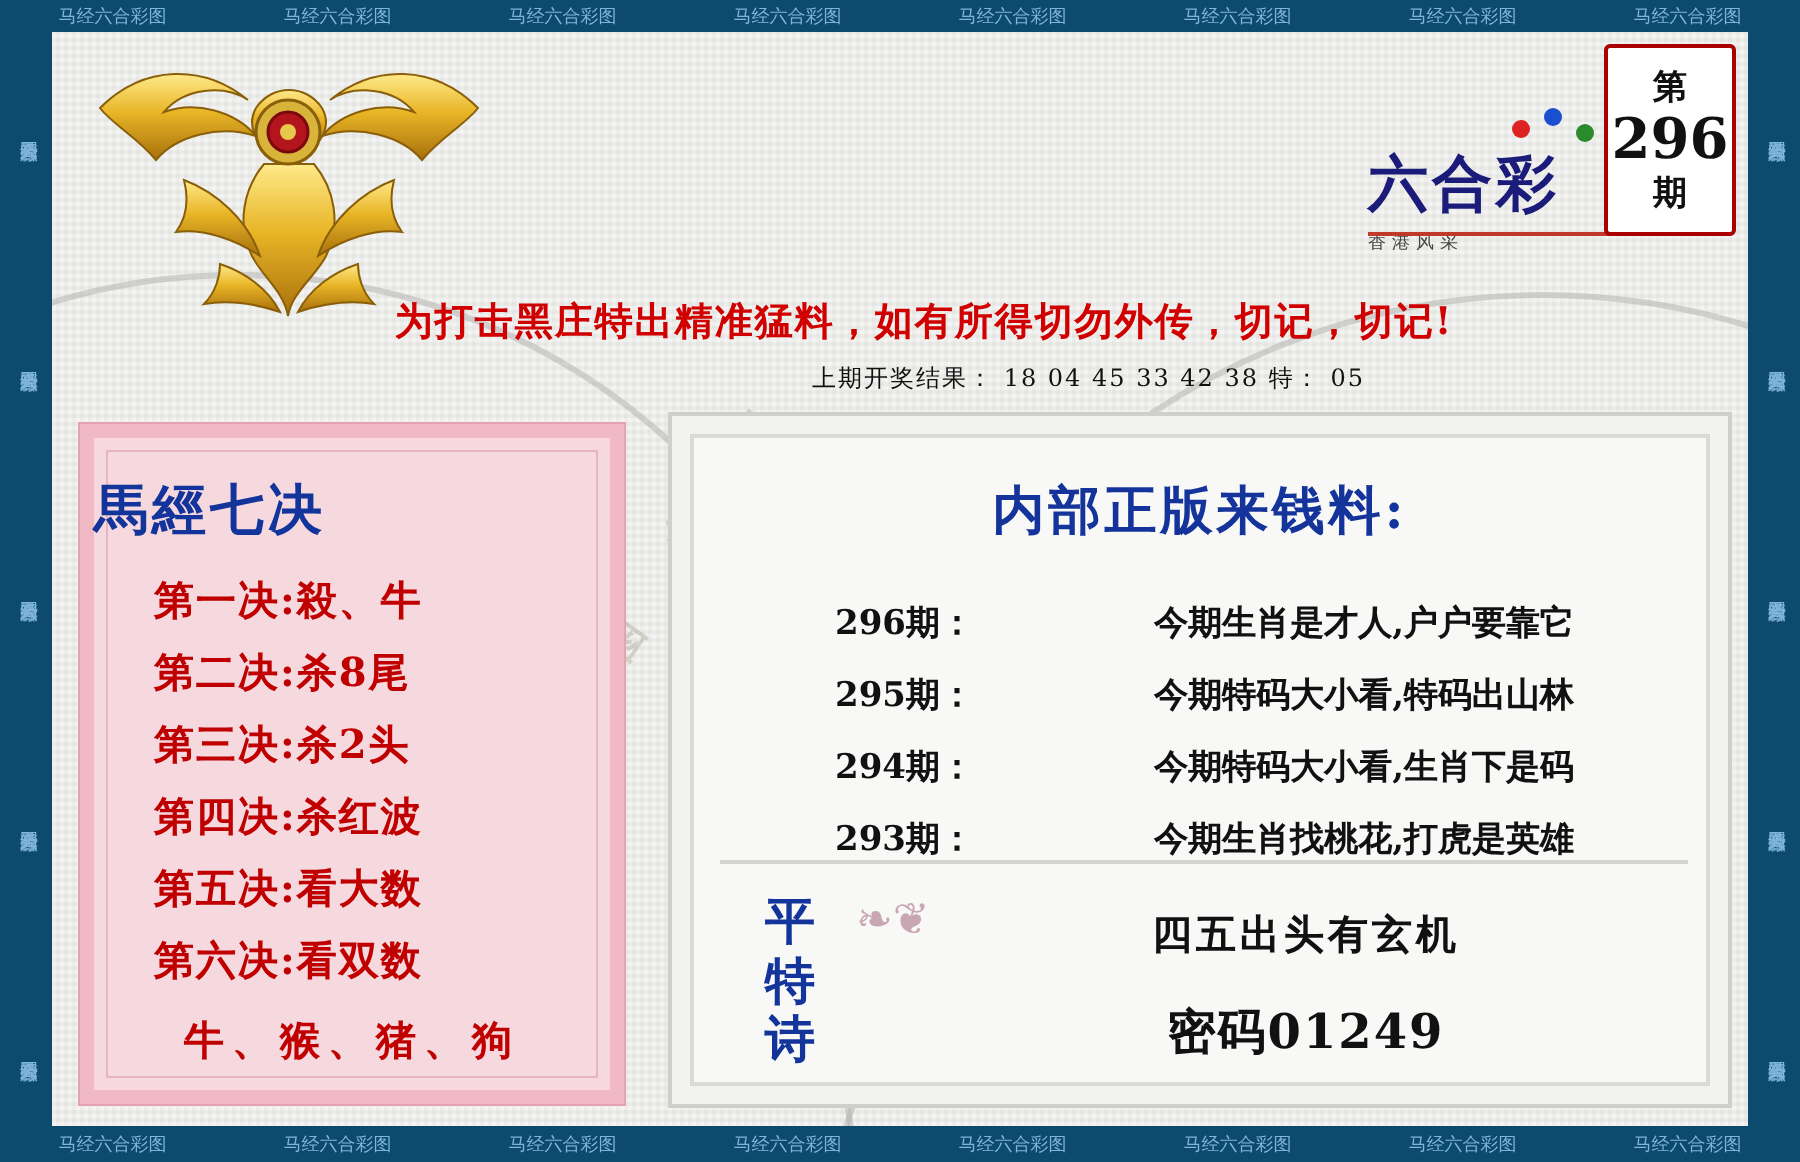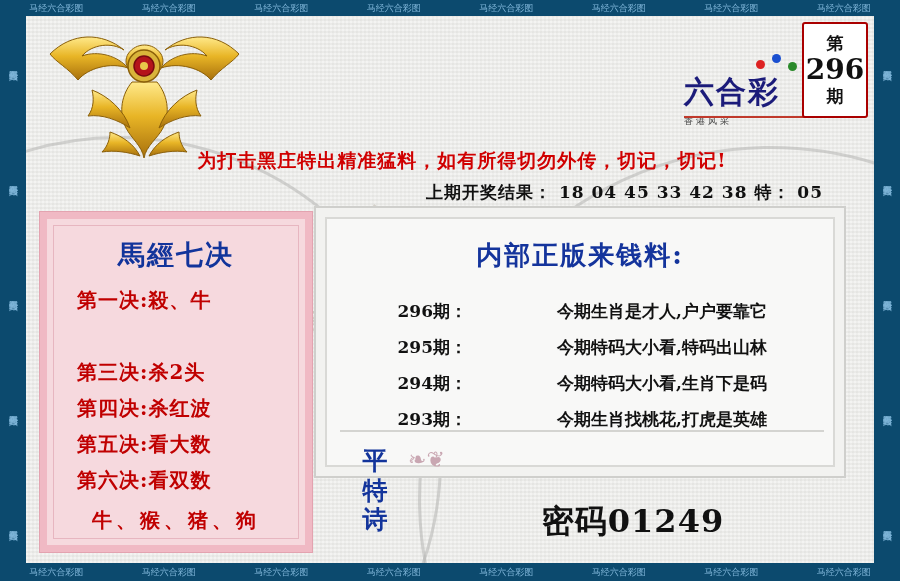--- a/index.html
+++ b/index.html
@@ -179,27 +179,27 @@
     font-weight: bold;
     font-size: 19px;
     color: #d00000;
     text-align: center;
     letter-spacing: 1px;
   }
 
   
   #last-result {
     position: absolute;
-    left: 400px;
+    left: 380px;
     top: 165px;
     width: 440px;
     font-family: "DejaVu Serif", serif;
-    font-size: 17px;
+    font-size: 12px;
     color: #111;
-    font-weight: bold;
+    font-weight: normal;
     letter-spacing: 1px;
   }
 
   
   #left-panel {
     position: absolute;
     left: 14px;
     top: 196px;
     width: 272px;
     height: 340px;
@@ -210,21 +210,21 @@
   }
   #left-panel .inner-frame {
     position: absolute;
     left: 6px; top: 6px; right: 6px; bottom: 6px;
     border: 1px solid #e7b6c0;
   }
   #left-title {
     position: absolute;
     left: 0; top: 18px;
     width: 100%;
-    text-align: center;
+    text-align: left;
     font-family: Liberation Mono, monospace;
     font-weight: bold;
     font-size: 27px;
     color: #12349b;
     letter-spacing: 2px;
   }
   .qj-row {
     position: absolute;
     left: 30px;
     font-family: "DejaVu Serif", serif;
@@ -242,24 +242,24 @@
     font-family: "DejaVu Serif", serif;
     font-weight: bold;
     font-size: 20px;
     color: #c00000;
     letter-spacing: 4px;
   }
 
   
   #right-panel {
     position: absolute;
-    left: 288px;
+    left: 308px;
     top: 190px;
     width: 532px;
-    height: 272px;
+    height: 348px;
     background: #f2f2f0;
     border: 2px solid #cfcfcc;
     box-sizing: border-box;
     padding-left: 32px;
   }
   #right-panel .rp-frame {
     position: absolute;
     left: 9px; top: 9px; right: 9px; bottom: 9px;
     border: 2px solid #d9d9d6;
     background: rgba(255,255,255,0.45);
@@ -324,21 +324,21 @@
     letter-spacing: 2px;
   }
   #code-line {
     position: absolute;
     left: 122px;
     top: 292px;
     width: 390px;
     text-align: center;
     font-family: "DejaVu Serif", serif;
     font-weight: bold;
-    font-size: 32px;
+    font-size: 24px;
     color: #111;
     letter-spacing: 1px;
   }
   .flourish {
     position: absolute;
     left: 92px;
     top: 240px;
     width: 30px;
     height: 90px;
     color: #c9a7b2;
@@ -472,20 +472,21 @@
     </div>
 
     <div class="wm-diag w1">六合彩图</div>
     <div class="wm-diag w2">澳门马经-六合彩图</div>
 
     <div id="left-panel">
       <div class="inner-frame"></div>
       <div id="left-title">馬經七决</div>
 
       <div class="qj-row" style="top:68px;">第一决:殺、牛</div>
+      <div class="qj-row" style="top:104px;">第二决:杀8尾</div>
       <div class="qj-row" style="top:140px;">第三决:杀2头</div>
       <div class="qj-row" style="top:176px;">第四决:杀红波</div>
       <div class="qj-row" style="top:212px;">第五决:看大数</div>
       <div class="qj-row" style="top:248px;">第六决:看双数</div>
       <div id="qj-last" style="top:288px;">牛、猴、猪、狗</div>
     </div>
 
     <div id="right-panel">
       <div class="rp-frame"></div>
 
@@ -505,17 +506,18 @@
       </div>
       <div class="forecast-row" style="top:200px;">
         <span class="issue">293期：</span>
         <span class="text">今期生肖找桃花,打虎是英雄</span>
       </div>
 
       <div id="divider"></div>
 
       <div id="verse-label">平特诗</div>
       <div class="flourish">❧❦</div>
+      <div id="verse-line">四五出头有玄机</div>
       <div id="code-line">密码01249</div>
     </div>
 
   </div>
 </div>
 
 </body></html>

